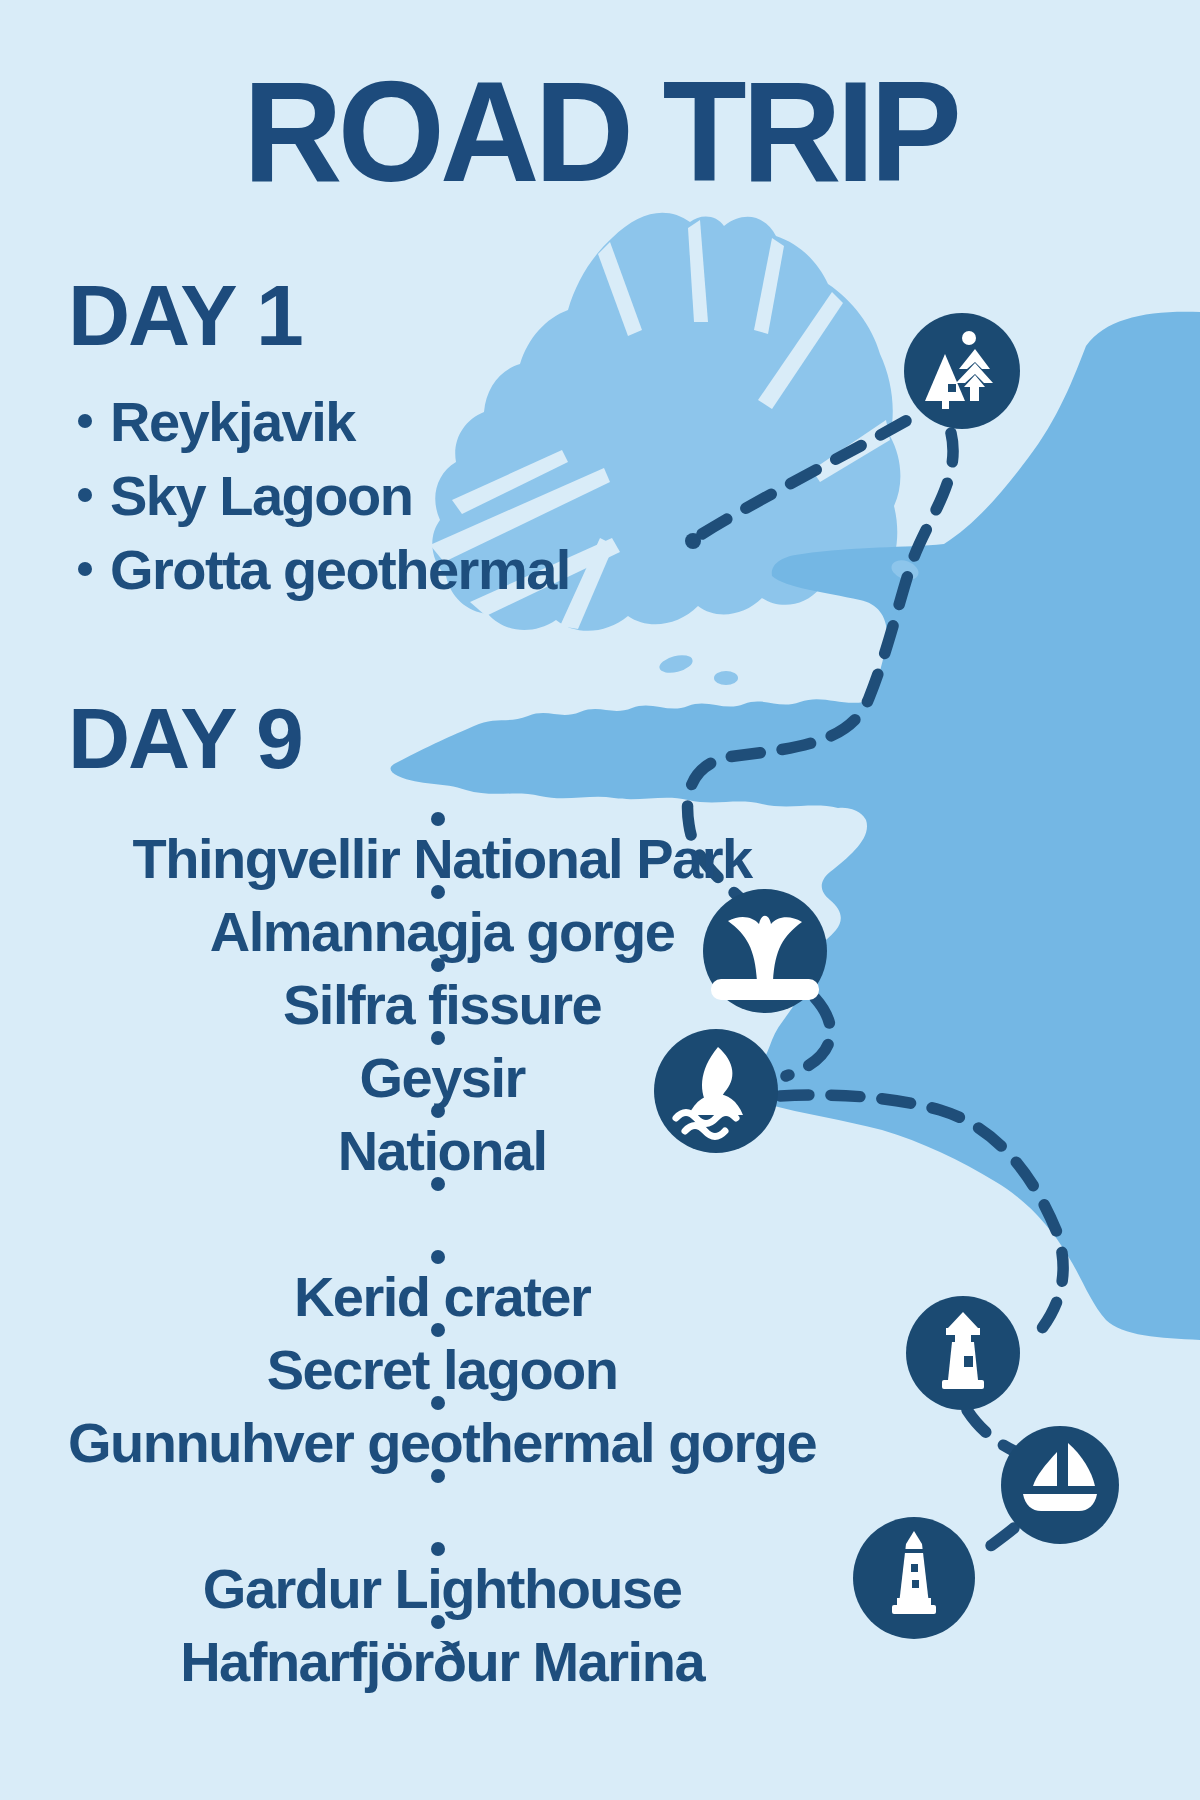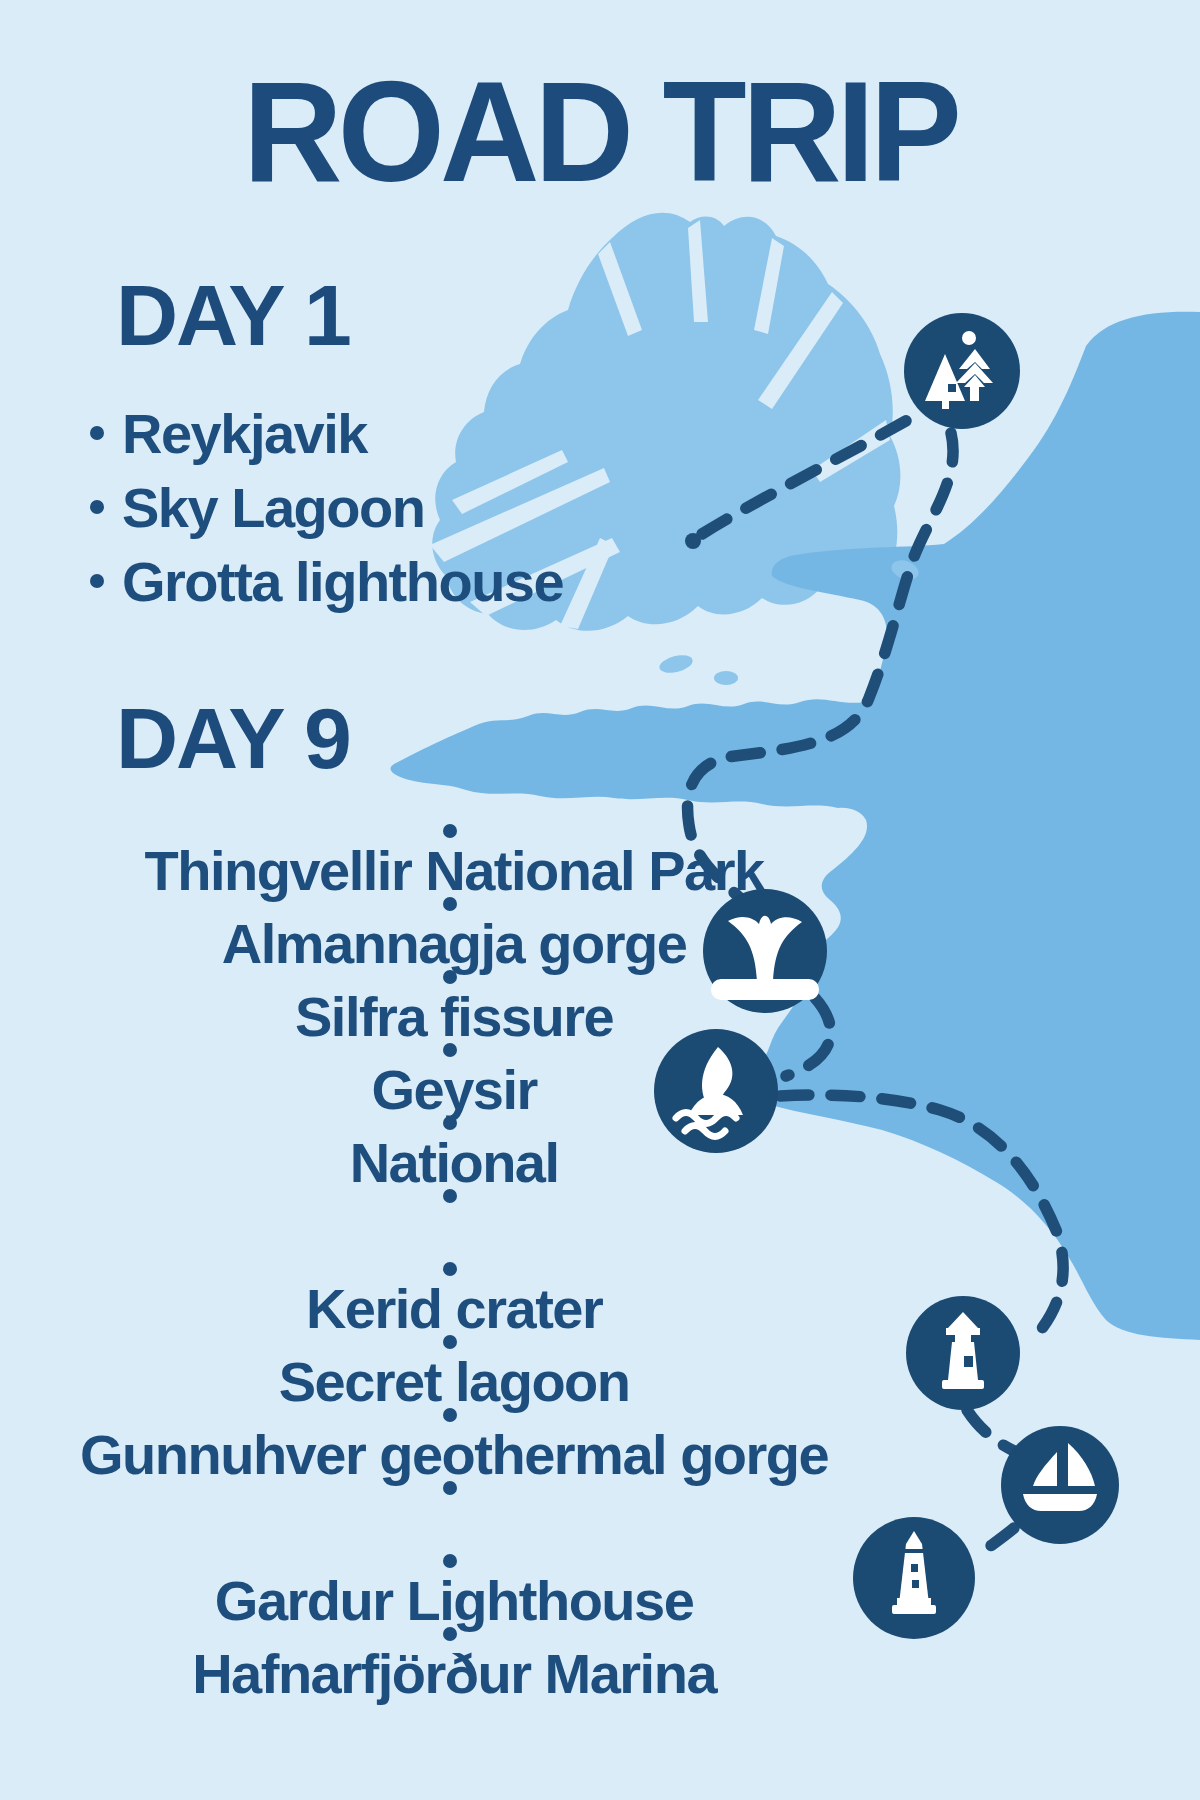--- a/index.html
+++ b/index.html
@@ -8,25 +8,25 @@
     background:#d9ecf8;font-family:"Liberation Sans",sans-serif;border-radius:26px;
   }
   #map-svg{position:absolute;left:0;top:0;width:1200px;height:1800px;}
   .title{
     position:absolute;top:50px;left:0;width:100%;text-align:center;
     font-size:142px;font-weight:bold;letter-spacing:-5px;color:#1d4b7c;
     transform:scaleX(.97);white-space:nowrap;
   }
   .day-heading{
     position:absolute;left:68px;font-size:86px;font-weight:bold;
-    letter-spacing:-2px;color:#1d4b7c;line-height:1;white-space:nowrap;margin-left:48px;
+    letter-spacing:-2px;color:#1d4b7c;line-height:1;white-space:nowrap;
   }
   #day1-heading{top:272px;}
   #day2-heading{top:695px;}
-  ul.stops{position:absolute;left:68px;margin:12px;padding:0;list-style:none;}
+  ul.stops{position:absolute;left:68px;margin:0;padding:0;list-style:none;}
   ul.stops li{
     display:flex;align-items:center;height:74px;font-size:56px;font-weight:bold;
     letter-spacing:-1.5px;color:#1e4e7d;white-space:nowrap;
   }
   #day1-list{top:384px;}
   #day2-list{top:812px;}
   #day2-list li{height:73px;flex-direction:column;}
   .dot{width:14px;height:14px;border-radius:50%;background:#1e4e7d;
        margin:0 18px 0 10px;flex:none;}
 </style>
@@ -172,21 +172,21 @@
       <li>
         <span class="dot"></span>
         <span>Reykjavik</span>
       </li>
       <li>
         <span class="dot"></span>
         <span>Sky Lagoon</span>
       </li>
       <li>
         <span class="dot"></span>
-        <span>Grotta lighthouse</span>
+        <span>Grotta geothermal</span>
       </li>
     </ul>
 
   <div class="day-heading" id="day2-heading">DAY 9</div>
   <ul class="stops" id="day2-list">
       <li>
         <span class="dot"></span>
         <span>Thingvellir National Park</span>
       </li>
       <li>

